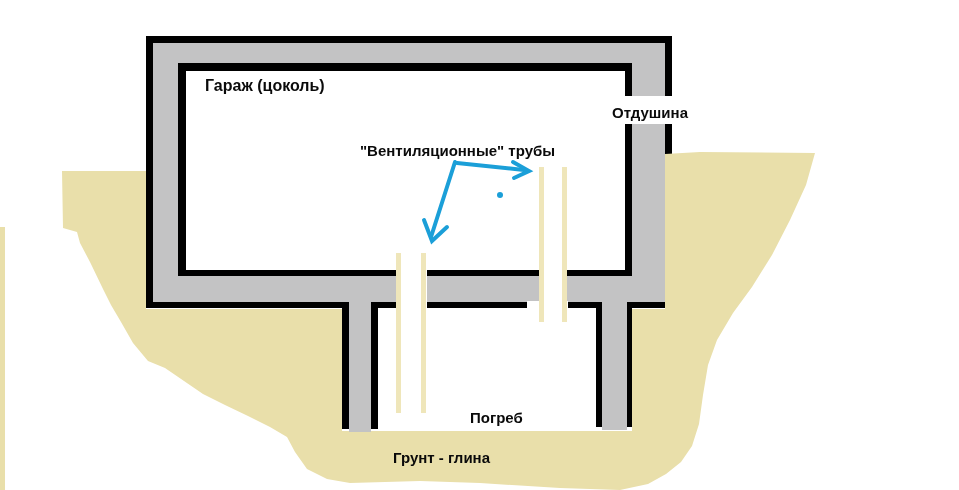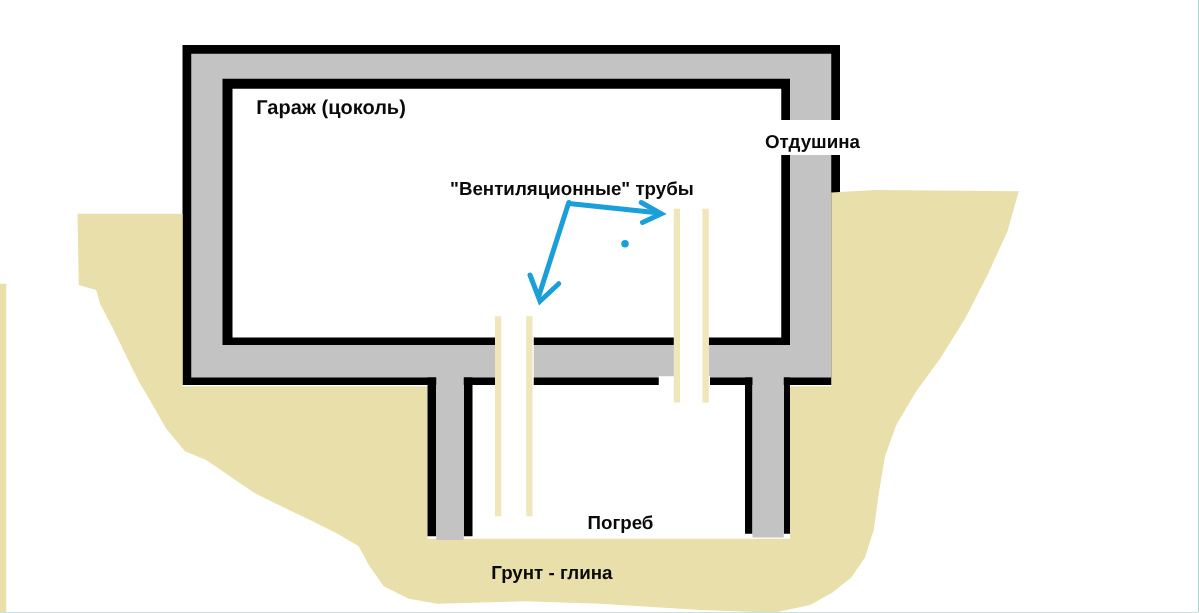--- a/index.html
+++ b/index.html
@@ -1,19 +1,19 @@
 <!DOCTYPE html>
 <html><head>
 <meta charset="utf-8">
 <style>
   html,body { margin:0; padding:0; background:#ffffff; }
   .canvas {
     position:relative;
     width:959px; height:490px;
-    background:#0f766e;
+    background:#ef4444;
     overflow:hidden;
   }
   svg { display:block; }
   text {
     font-family:"Liberation Sans", sans-serif;
     font-weight:bold;
     font-size:15px;
     fill:#0a0a0a;
   }
   .label-garage { font-size:16px; }

